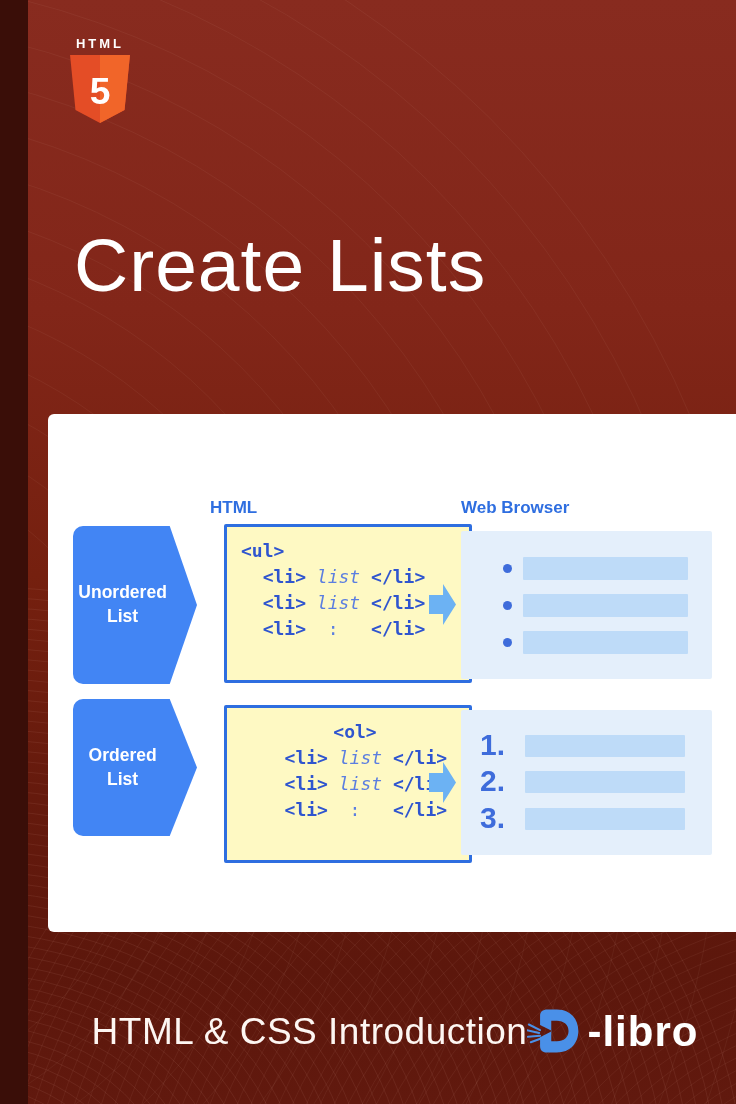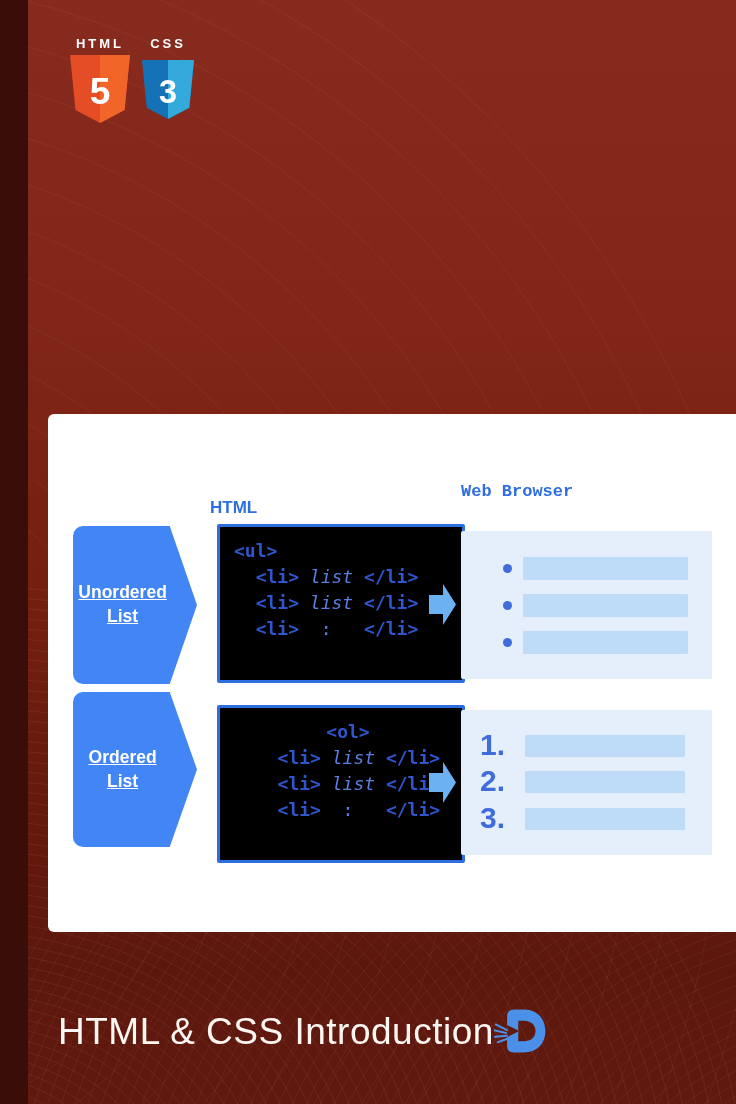--- a/index.html
+++ b/index.html
@@ -26,38 +26,38 @@
     color:#ffffff;font-size:75px;font-weight:300;letter-spacing:1px;
   }
 
   
   .card{
     position:absolute;left:20px;top:414px;width:698px;height:518px;
     background:#ffffff;border-radius:6px;z-index:2;
   }
   .col-label{position:absolute;font-size:17px;font-weight:bold;color:#2e6ee0;}
   .label-html{left:162px;top:84px;}
-  .label-browser{left:413px;top:68px;font-family:Liberation Mono, monospace;}
+  .label-browser{left:413px;top:84px;}
 
   .pentagon{
     position:absolute;left:25px;width:124px;background:#4285f4;
     clip-path:polygon(0 0,78% 0,100% 50%,78% 100%,0 100%);
     border-radius:10px;
   }
   .pent-1{top:112px;height:158px;}
-  .pent-2{top:278px;height:155px;}
+  .pent-2{top:285px;height:137px;}
   .pent-text{
     position:absolute;left:0;top:0;bottom:0;width:80%;
     display:flex;flex-direction:column;align-items:center;justify-content:center;
-    color:#ffffff;font-weight:bold;font-size:17.5px;line-height:1.35;text-align:center;text-decoration:underline;
+    color:#ffffff;font-weight:bold;font-size:17.5px;line-height:1.35;text-align:center;
   }
 
   .codebox{
-    position:absolute;left:169px;width:248px;
-    border:3px solid #2e6ee0;border-radius:2px;background:#000000;
+    position:absolute;left:176px;width:248px;
+    border:3px solid #2e6ee0;border-radius:2px;background:#fef9c3;
     box-sizing:border-box;padding:11px 0 0 14px;
   }
   .code-1{top:110px;height:159px;}
   .code-2{top:291px;height:158px;text-align:center;}
   .code-line{white-space:pre;font-family:"DejaVu Sans Mono",monospace;font-size:18px;line-height:26px;}
   .seg-tag{font-weight:bold;color:#2f55cf;}
   .seg-lit{font-style:italic;color:#5b7ee0;}
   .seg-pl{color:#5b7ee0;}
 
   .flow-arrow{
@@ -72,21 +72,21 @@
   .panel-2{top:296px;height:145px;}
   .b-row,.n-row{position:absolute;left:0;width:100%;}
   .bullet{position:absolute;left:42px;top:7px;width:9px;height:9px;border-radius:50%;background:#3e6cdb;}
   .bar{position:absolute;left:62px;top:0;width:165px;height:23px;background:#bedbf8;border-radius:1px;}
   .num{position:absolute;left:19px;top:-7px;font-size:30px;font-weight:bold;color:#3e6cdb;font-family:"Liberation Sans",sans-serif;}
   .bar2{position:absolute;left:64px;top:0;width:160px;height:22px;background:#bedbf8;border-radius:1px;}
 
   
   .footer{
     position:absolute;left:30px;right:32px;top:1004px;z-index:2;
-    display:flex;align-items:center;justify-content:flex-start;
+    display:flex;align-items:center;justify-content:center;
   }
   .footer-text{color:#fdf6f2;font-size:37px;font-weight:300;letter-spacing:0.5px;}
   .brand{display:flex;align-items:center;gap:4px;}
   .brand-icon{width:56px;height:56px;}
   .brand-text{color:#ffffff;font-size:42px;font-weight:bold;letter-spacing:1px;}
 </style>
 </head>
 <body>
 
 <div class="poster">
@@ -224,30 +224,23 @@
 
   <div class="badges">
     <div class="badge">
       <div class="badge-label">HTML</div>
       <svg class="shield-html" viewBox="0 0 74 84">
         <polygon points="0,0 74,0 67.3,68 37,84 6.7,68" fill="#e44d26"></polygon>
         <polygon points="37,0 74,0 67.3,68 37,84" fill="#f16529"></polygon>
         <text x="37" y="61" text-anchor="middle" font-family="Liberation Sans, sans-serif" font-size="46" font-weight="bold" fill="#ffffff">5</text>
       </svg>
     </div>
-    <div class="badge">
-      <div class="badge-label">CSS</div>
-      <svg class="shield-css" viewBox="0 0 74 84">
-        <polygon points="0,0 74,0 67.3,68 37,84 6.7,68" fill="#1572b6"></polygon>
-        <polygon points="37,0 74,0 67.3,68 37,84" fill="#33a9dc"></polygon>
-        <text x="37" y="61" text-anchor="middle" font-family="Liberation Sans, sans-serif" font-size="46" font-weight="bold" fill="#ffffff">3</text>
-      </svg>
-    </div>
   </div>
 
+  <h1 class="title">Create Lists</h1>
 
   <div class="card">
     <div class="col-label label-html">HTML</div>
     <div class="col-label label-browser">Web Browser</div>
 
     <div class="pentagon pent-1">
       <div class="pent-text">
         <span>Unordered</span>
         <span>List</span>
       </div>
@@ -308,16 +301,17 @@
     <div class="brand">
       <svg class="brand-icon" viewBox="0 0 60 56">
         <g stroke="#4a90e8" stroke-width="2.2" stroke-linecap="round">
           <line x1="2" y1="20" x2="14" y2="26"></line>
           <line x1="0" y1="26" x2="13" y2="29"></line>
           <line x1="1" y1="33" x2="14" y2="32"></line>
           <line x1="4" y1="39" x2="15" y2="35"></line>
         </g>
         <path fill="#4a90e8" fill-rule="evenodd" d="M22 4 H32 C46 4 55 13.5 55 27 C55 40.5 46 50 32 50 H21 C16.5 50 14 47.5 14 43 V33.5 L27 27 L14 20.5 V11 C14 6.5 16.5 4 22 4 Z M32 16 H26 V38 H32 C39.5 38 44.5 33.6 44.5 27 C44.5 20.4 39.5 16 32 16 Z"></path>
       </svg>
+      <span class="brand-text">-libro</span>
     </div>
   </div>
 
 </div>
 
 </body></html>

